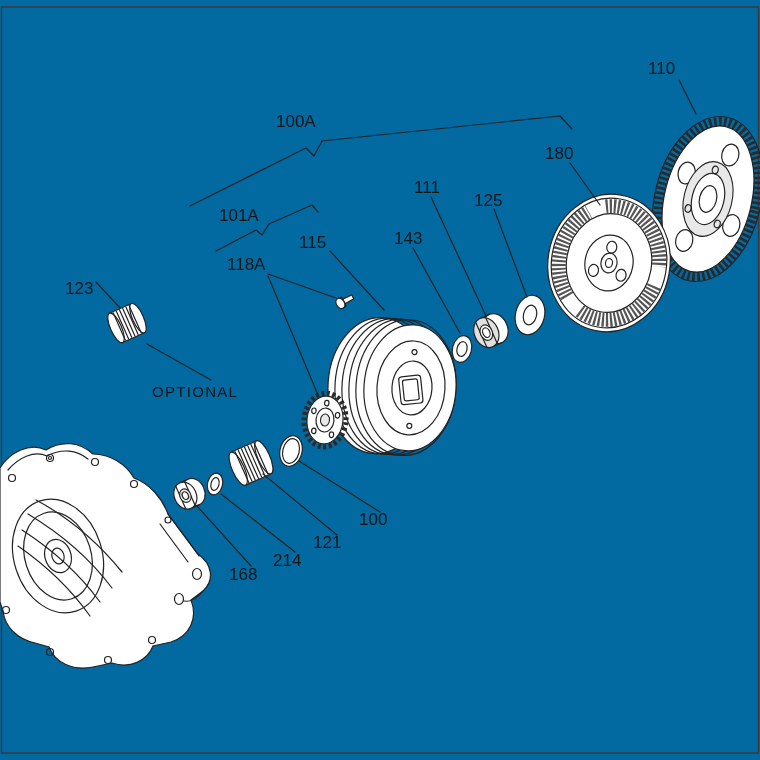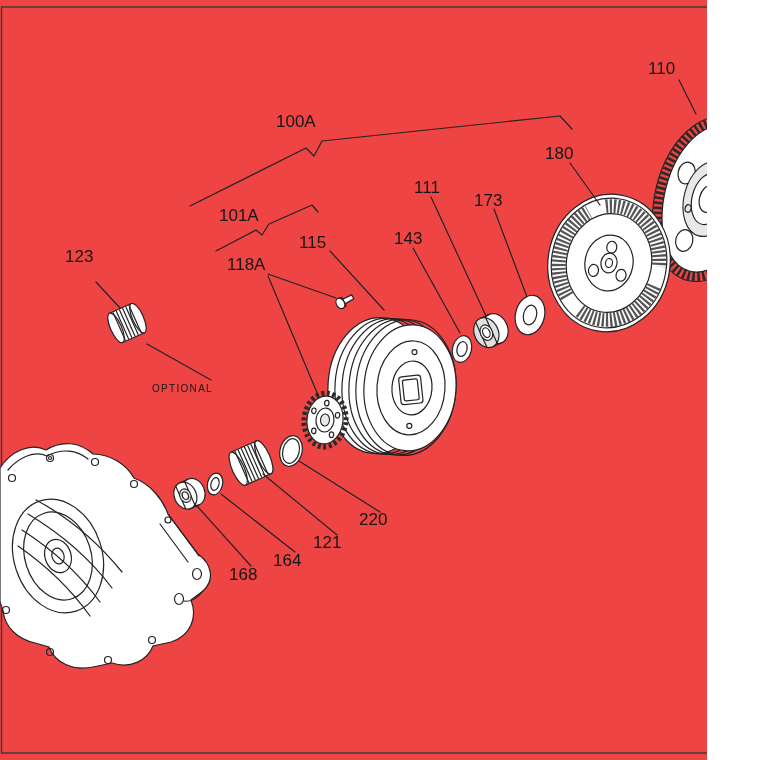--- a/index.html
+++ b/index.html
@@ -1,21 +1,21 @@
 <!DOCTYPE html>
 <html><head>
 <meta charset="utf-8">
 <style>
   html,body{margin:0;padding:0;background:#fff;}
-  .page{position:relative;width:664px;height:760px;background:#ef4444;overflow:hidden;
-        font-family:"Liberation Sans",sans-serif;padding-left:43px;}
+  .page{position:relative;width:760px;height:760px;background:#0369a1;overflow:hidden;
+        font-family:"Liberation Sans",sans-serif;}
   .art{position:absolute;left:0;top:0;}
   .lbl{position:absolute;font-size:17px;color:#161616;white-space:nowrap;
        font-family:"Liberation Sans",sans-serif;}
-  .lbl.optional{font-size:10px;letter-spacing:1.3px;}
+  .lbl.optional{font-size:15px;letter-spacing:1.3px;}
   
   .ln{fill:none;stroke:#232323;stroke-width:1.2px;stroke-linecap:round;stroke-linejoin:round;}
   .fw{fill:#ffffff;stroke:#232323;stroke-width:1.2px;}
   .fg{fill:#e8e8e8;stroke:#232323;stroke-width:1.1px;}
   .fd{fill:#e0e0e0;stroke:#232323;stroke-width:1.2px;}
   .teeth{fill:none;stroke:#2a2a2a;}
 </style>
 </head>
 <body>
 
@@ -196,25 +196,25 @@
     </g>
 
     <path class="ln" d="M190,206 L306,148 L314,156 L322,141 L560,116 L572,129"></path>
     <path class="ln" d="M216,251 L256,230 L262,235 L269,224 L312,205 L318,212"></path>
   </svg>
 
   <div class="lbl" style="left:648px;top:59px">110</div>
   <div class="lbl" style="left:276px;top:112px">100A</div>
   <div class="lbl" style="left:545px;top:144px">180</div>
   <div class="lbl" style="left:414px;top:178px">111</div>
-  <div class="lbl" style="left:474px;top:191px">173</div>
+  <div class="lbl" style="left:474px;top:191px">125</div>
   <div class="lbl" style="left:219px;top:206px">101A</div>
   <div class="lbl" style="left:394px;top:229px">143</div>
   <div class="lbl" style="left:299px;top:233px">115</div>
   <div class="lbl" style="left:227px;top:255px">118A</div>
-  <div class="lbl" style="left:65px;top:247px">123</div>
+  <div class="lbl" style="left:65px;top:279px">123</div>
   <div class="lbl optional" style="left:152px;top:383px">OPTIONAL</div>
-  <div class="lbl" style="left:359px;top:510px">220</div>
+  <div class="lbl" style="left:359px;top:510px">100</div>
   <div class="lbl" style="left:313px;top:533px">121</div>
-  <div class="lbl" style="left:273px;top:551px">164</div>
+  <div class="lbl" style="left:273px;top:551px">214</div>
   <div class="lbl" style="left:229px;top:565px">168</div>
 
 </div>
 
 </body></html>

